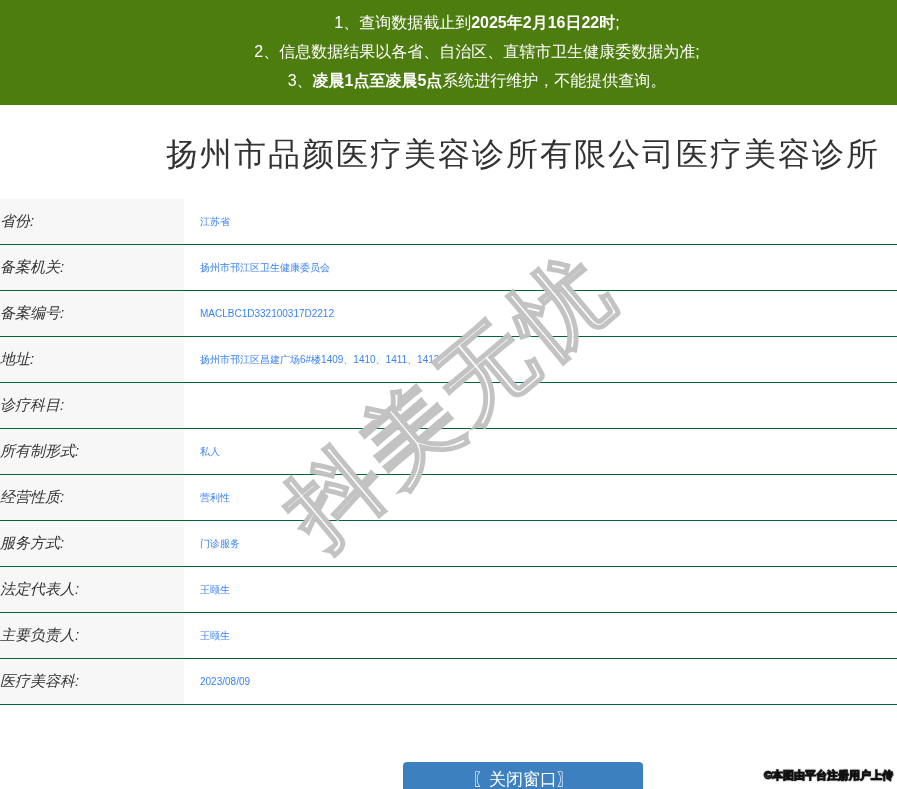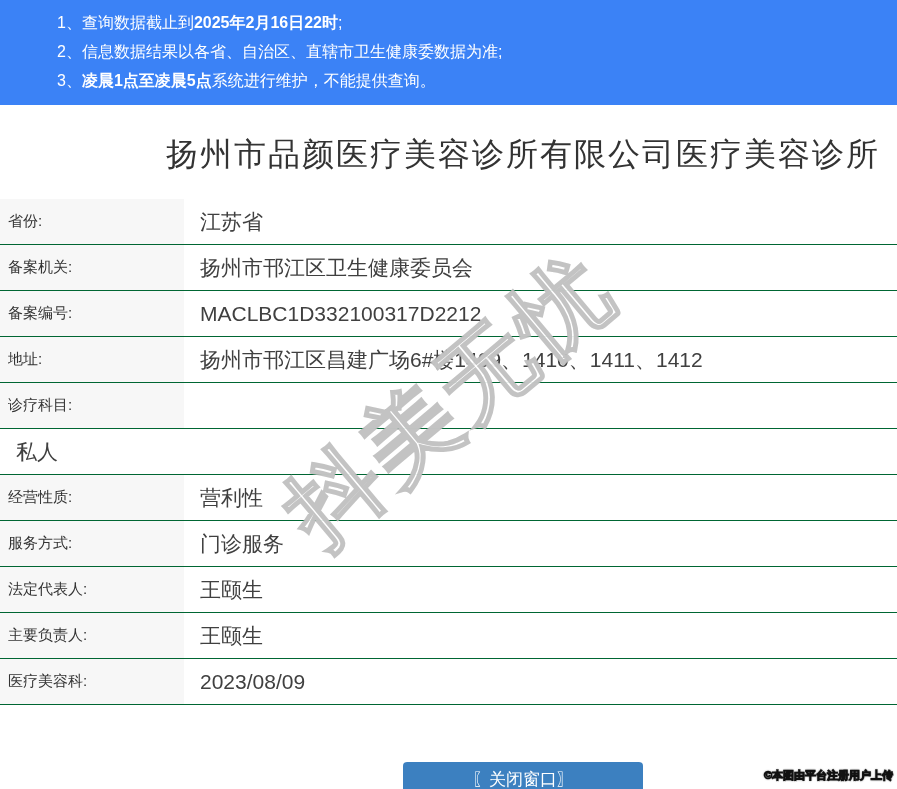--- a/index.html
+++ b/index.html
@@ -7,23 +7,24 @@
   body {
     position:relative;
     overflow:hidden;
     background:#ffffff;
     font-family:"Liberation Sans", sans-serif;
     color:#333;
   }
   
   .notice-bar {
     width:100%;
-    background:#3b82f6;
+    background:#4d7c0f;
     color:#ffffff;
     padding:8px 0 10px 0;
+    text-align:center;
   }
   .notice-line {
     padding-left:57px;
     font-size:16px;
     line-height:29px;
     white-space:nowrap;
   }
   .notice-line b { font-weight:bold; }
 
   
@@ -45,31 +46,31 @@
     display:flex;
     align-items:stretch;
     height:46px;
     border-bottom:1px solid #006633;
   }
   .info-label {
     width:184px;
     background:#f7f7f7;
     display:flex;
     align-items:center;
-    padding-left:8px;
     font-size:15px;
     color:#333;
+    font-style:italic;
   }
   .info-value {
     flex:1;
     display:flex;
     align-items:center;
     padding-left:16px;
-    font-size:21px;
-    color:#404040;
+    font-size:10px;
+    color:#3b82f6;
     text-align:right;
   }
 
   
   .button-row { margin-top:57px; text-align:center; }
   .close-button {
     display:inline-block;
     width:240px;
     height:36px;
     line-height:36px;
@@ -142,20 +143,21 @@
     <div class="info-value">MACLBC1D332100317D2212</div>
   </div>
   <div class="info-row">
     <div class="info-label">地址:</div>
     <div class="info-value">扬州市邗江区昌建广场6#楼1409、1410、1411、1412</div>
   </div>
   <div class="info-row">
     <div class="info-label">诊疗科目:</div>
   </div>
   <div class="info-row">
+    <div class="info-label">所有制形式:</div>
     <div class="info-value">私人</div>
   </div>
   <div class="info-row">
     <div class="info-label">经营性质:</div>
     <div class="info-value">营利性</div>
   </div>
   <div class="info-row">
     <div class="info-label">服务方式:</div>
     <div class="info-value">门诊服务</div>
   </div>

